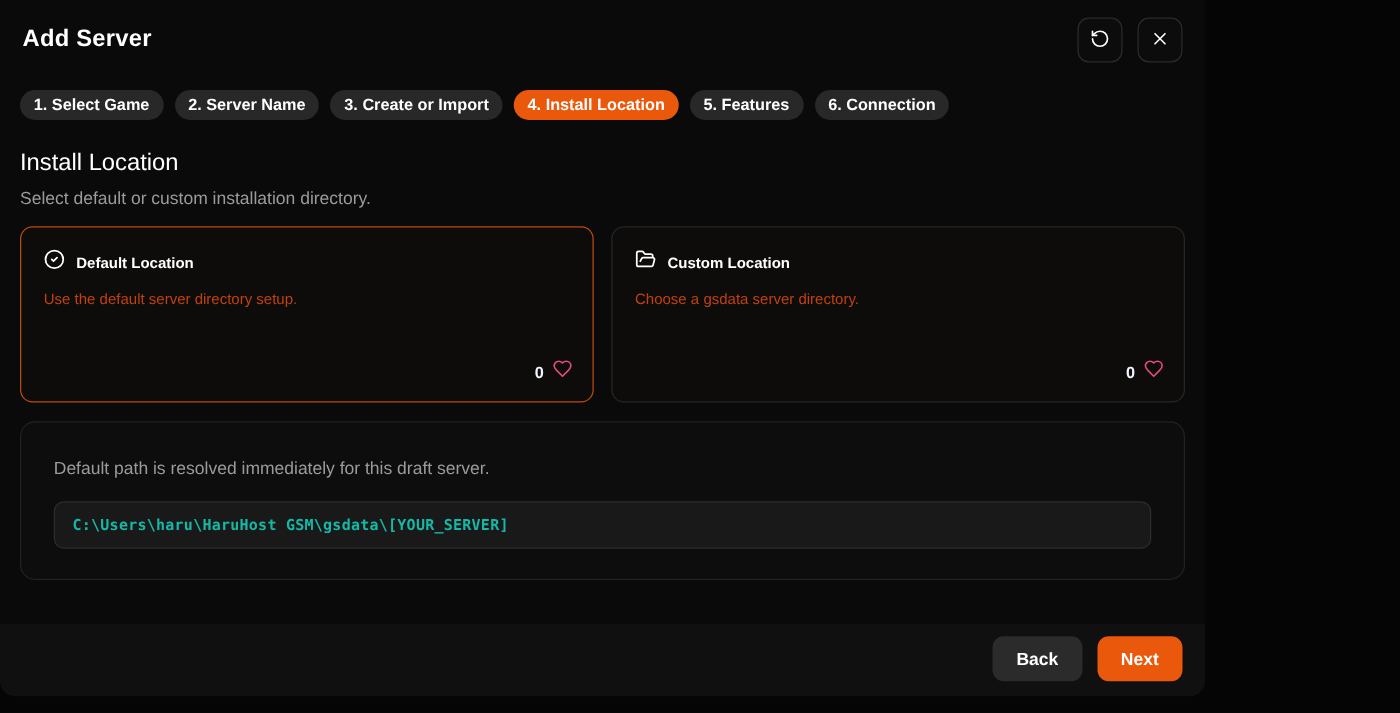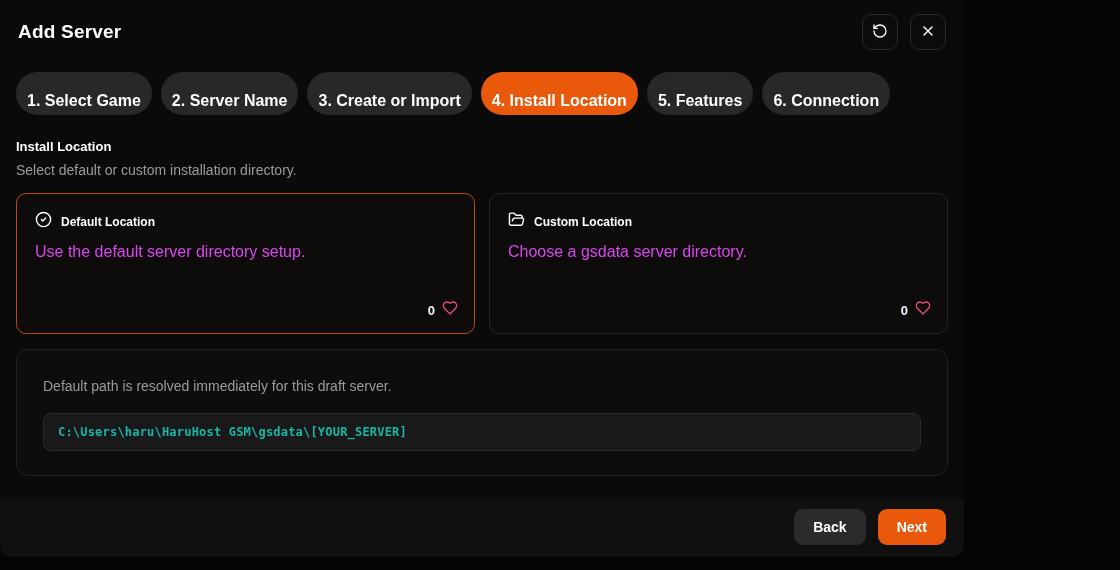--- a/index.html
+++ b/index.html
@@ -34,50 +34,50 @@
     border-radius: 9px;
     display: flex; align-items: center; justify-content: center;
     color: #fff; cursor: pointer;
   }
   .icon-btn svg { width: 16px; height: 16px; }
   
   .steps { display: flex; gap: 9px; padding: 16px 16px 0 16px; }
   .pill {
     background: #282828;
     color: #fff;
-    font-size: 16px;
+    font-size: 13px;
     font-weight: 700;
     line-height: 1;
-    padding: 21px 11px 6px 11px;
+    padding: 5px 11px 6px 11px;
     border-radius: 999px;
     white-space: nowrap;
     cursor: pointer;
   }
   .pill.active { background: #ea580c; }
   
   .section-head { padding: 24px 16px 0 16px; }
-  .section-title { font-size: 13px; font-weight: 700; }
+  .section-title { font-size: 19px; font-weight: 400; }
   .section-subtitle { font-size: 14px; color: #9b9b9b; margin-top: 8px; }
   
   .cards { display: flex; gap: 14px; padding: 15px 16px 0 16px; }
   .card {
     flex: 1;
     height: 141px;
     background: #0d0c0a;
     border: 1px solid #262626;
     border-radius: 10px;
     padding: 17px 18px;
     position: relative;
     cursor: pointer;
   }
   .card.selected { border: 1.5px solid #bb4a0f; }
   .card-head { display: flex; align-items: center; gap: 9px; }
   .card-head svg { width: 17px; height: 17px; color: #fff; flex: 0 0 auto; }
   .card-title { font-size: 12px; font-weight: 700; }
-  .card-desc { font-size: 16px; color: #d946ef; margin-top: 11px; }
+  .card-desc { font-size: 12px; color: #c2410c; margin-top: 11px; }
   .likes {
     position: absolute;
     right: 16px; bottom: 13px;
     display: flex; align-items: center; gap: 7px;
     cursor: pointer;
   }
   .likes-count { font-size: 13px; font-weight: 700; color: #f2f4ff; }
   .likes svg { width: 16px; height: 16px; color: #e64980; }
   
   .resolved-panel {

